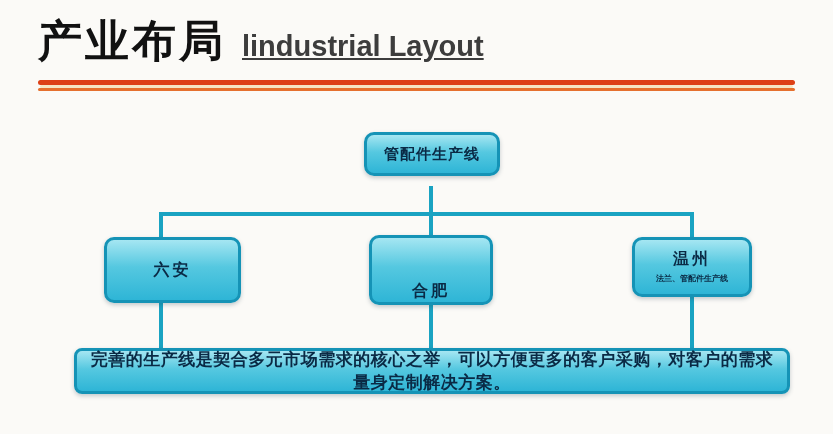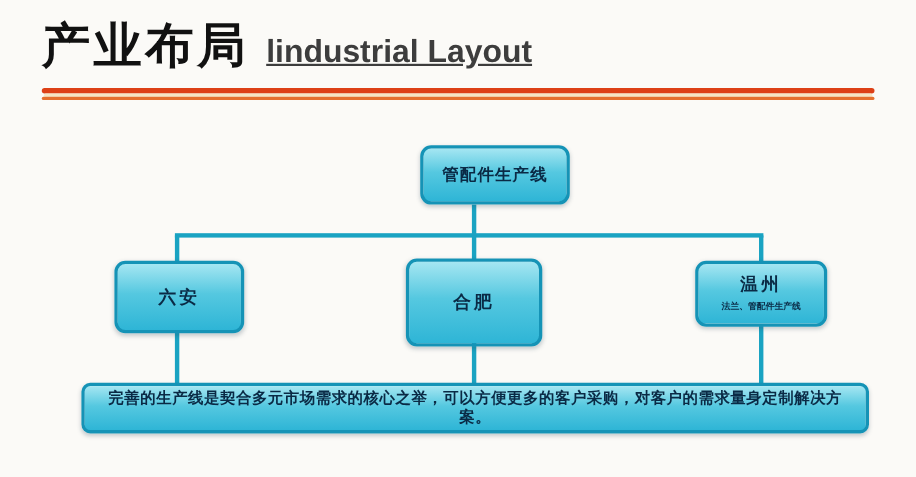--- a/index.html
+++ b/index.html
@@ -27,30 +27,30 @@
   .divider .top{height:5px;background:var(--accent-line-top);border-radius:3px;}
   .divider .gap{height:3px;background:var(--accent-line-gap);border-radius:2px;margin:0 2px;}
   .divider .bottom{height:3px;background:var(--accent-line-bottom);border-radius:2px;}
   .conn{position:absolute;background:var(--connector);}
   .node{position:absolute;border:3px solid var(--node-border);border-radius:10px;
     background:linear-gradient(180deg,var(--node-fill-light) 0%,#55c8e0 45%,var(--node-fill-dark) 100%);
     color:var(--node-text);display:flex;flex-direction:column;align-items:center;justify-content:center;
     box-shadow:0 2px 4px rgba(30,60,80,.25);text-align:center;}
   .node .name{font-size:16px;font-weight:bold;letter-spacing:3px;}
   .node .desc{font-size:8px;font-weight:bold;line-height:1.45;margin-top:3px;padding:0 5px;}
-  .node.root{left:382px;top:132px;width:136px;height:54px;}
+  .node.root{left:364px;top:132px;width:136px;height:44px;}
   .node.root .name{font-size:15px;letter-spacing:1px;}
-  .node.child-1{left:104px;top:237px;width:118px;height:66px;}
-  .node.child-2{left:369px;top:235px;width:124px;height:80px;}
+  .node.child-1{left:104px;top:237px;width:137px;height:66px;}
+  .node.child-2{left:369px;top:235px;width:124px;height:70px;justify-content:flex-end;}
   .node.child-3{left:632px;top:237px;width:120px;height:60px;}
   .summary{position:absolute;left:74px;top:348px;width:716px;height:46px;
     border:3px solid var(--node-border);border-radius:8px;
     background:linear-gradient(180deg,var(--node-fill-light) 0%,#55c8e0 45%,var(--node-fill-dark) 100%);
     color:var(--node-text);display:flex;align-items:center;justify-content:center;
-    font-size:14px;font-weight:bold;letter-spacing:.5px;box-shadow:0 2px 4px rgba(30,60,80,.25);
+    font-size:17px;font-weight:bold;letter-spacing:.5px;box-shadow:0 2px 4px rgba(30,60,80,.25);
     text-align:center;padding:16px 8px;}
 </style>
 </head>
 <body>
 
 <div class="slide">
 
   <div class="header">
     <h1>
       <span class="title-zh">产业布局</span>

